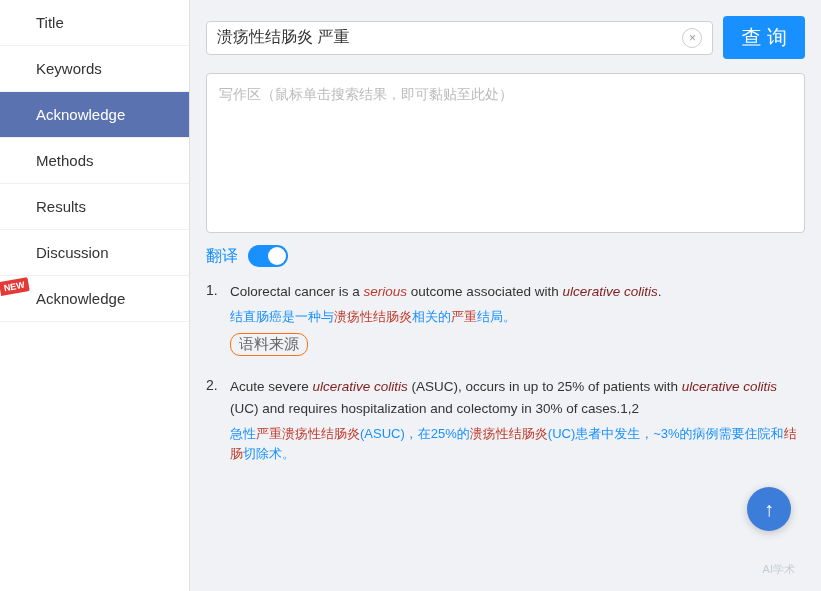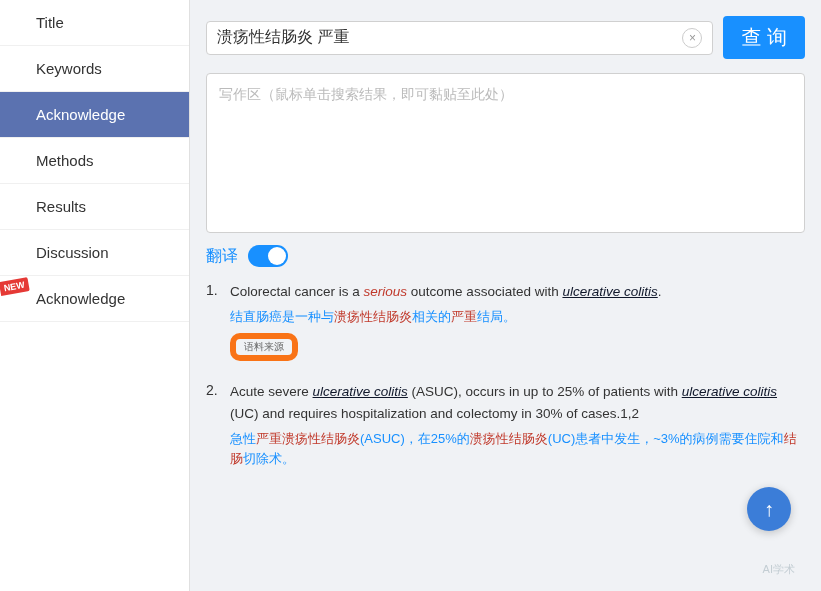--- a/index.html
+++ b/index.html
@@ -176,29 +176,29 @@
       margin-bottom: 4px;
     }
     .result-zh {
       font-size: 13px;
       color: #1890ff;
       line-height: 1.6;
       margin-bottom: 4px;
     }
     .source-badge {
       display: inline-block;
-      border: 6px solid #f97316;
+      border: 1px solid #f97316;
       border-radius: 10px;
       padding: 1px 8px;
-      font-size: 10px;
+      font-size: 15px;
       color: #666;
       margin-top: 2px;
     }
     .italic-red { color: #c0392b; font-style: italic; margin-top: 16px; }
-    .italic-blue { color: #0f172a; font-style: italic; text-decoration: underline; }
+    .italic-blue { color: #7f1d1d; font-style: italic; }
     .red-text { color: #c0392b; }
     .blue-text { color: #1890ff; }
 
     
     .scroll-up-btn {
       position: fixed;
       right: 30px;
       bottom: 60px;
       width: 44px;
       height: 44px;

